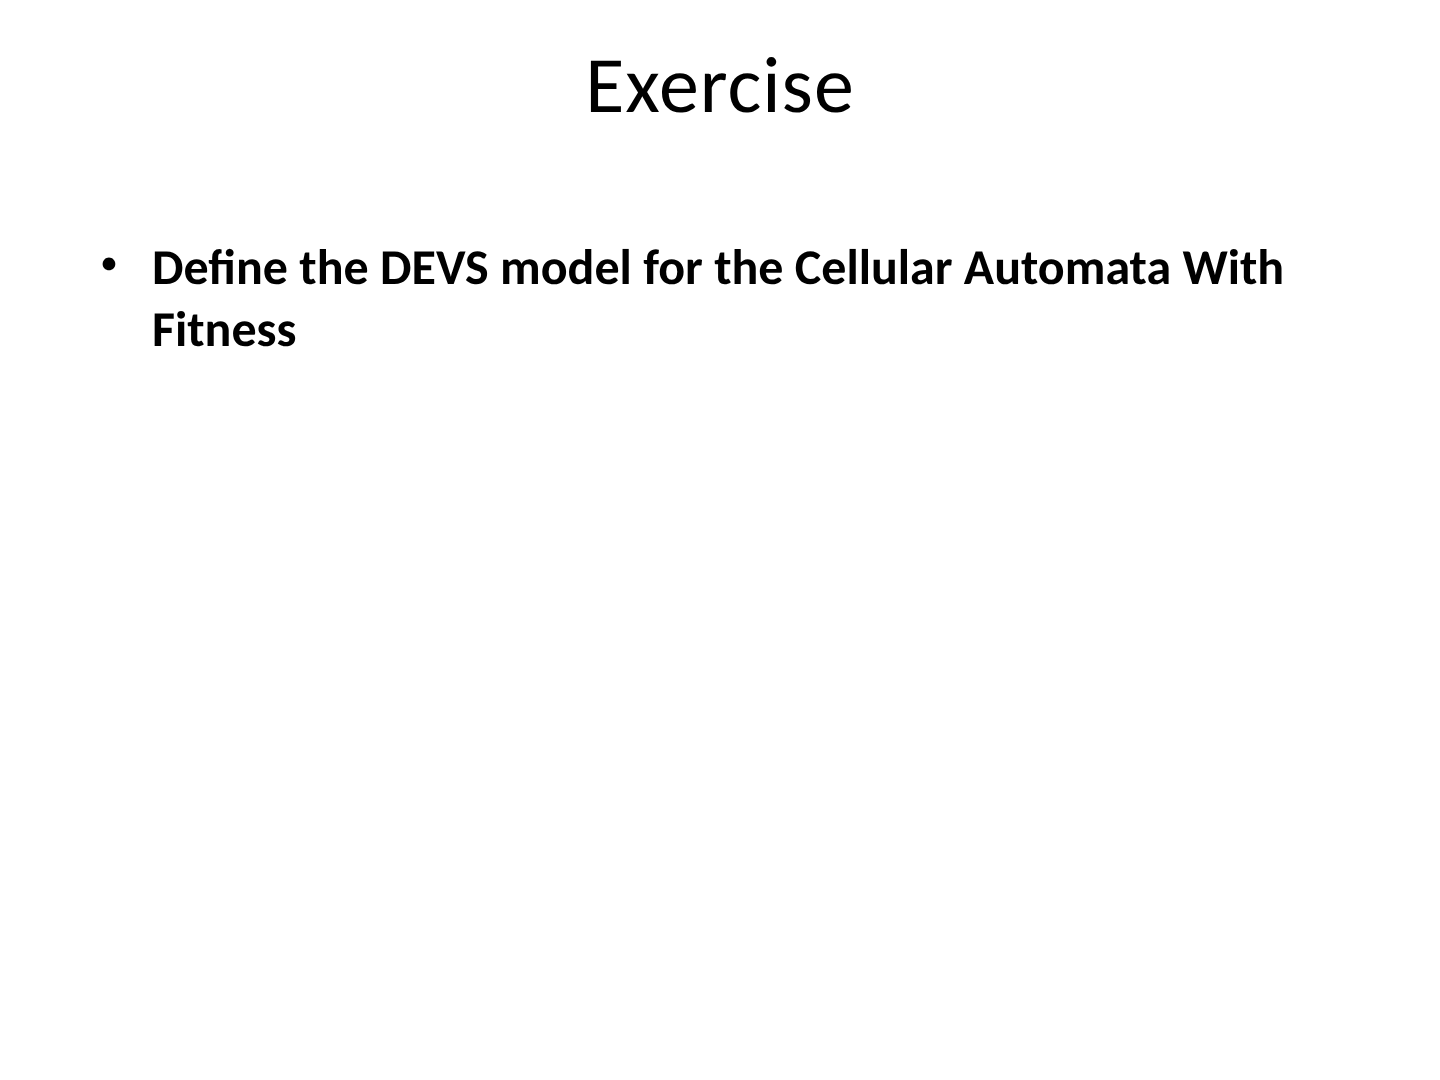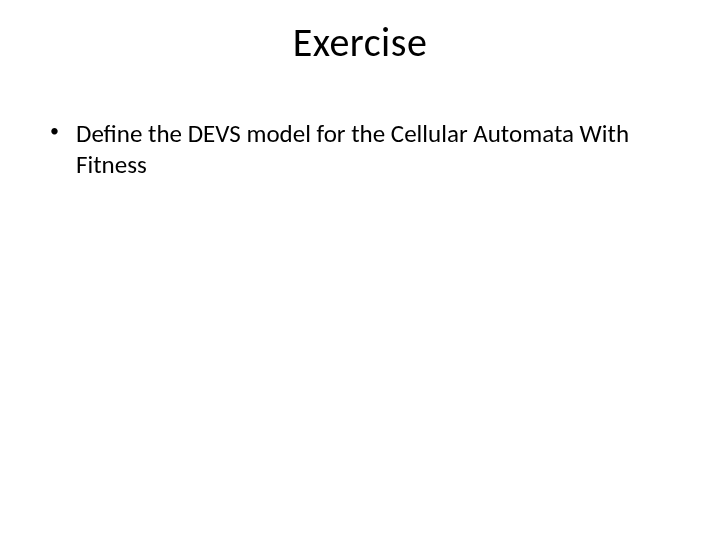--- a/index.html
+++ b/index.html
@@ -42,20 +42,21 @@
   }
   .bullet-marker {
     flex: 0 0 auto;
     width: 26px;
     text-align: left;
     padding-top: 2px;
     font-size: 18px;
   }
   .bullet-text {
     flex: 1 1 auto;
+    font-weight: bold;
   }
 </style>
 </head>
 <body>
 
 <div class="slide">
   <div class="title">Exercise</div>
 
   <div class="body">
     <div class="bullet-item">

